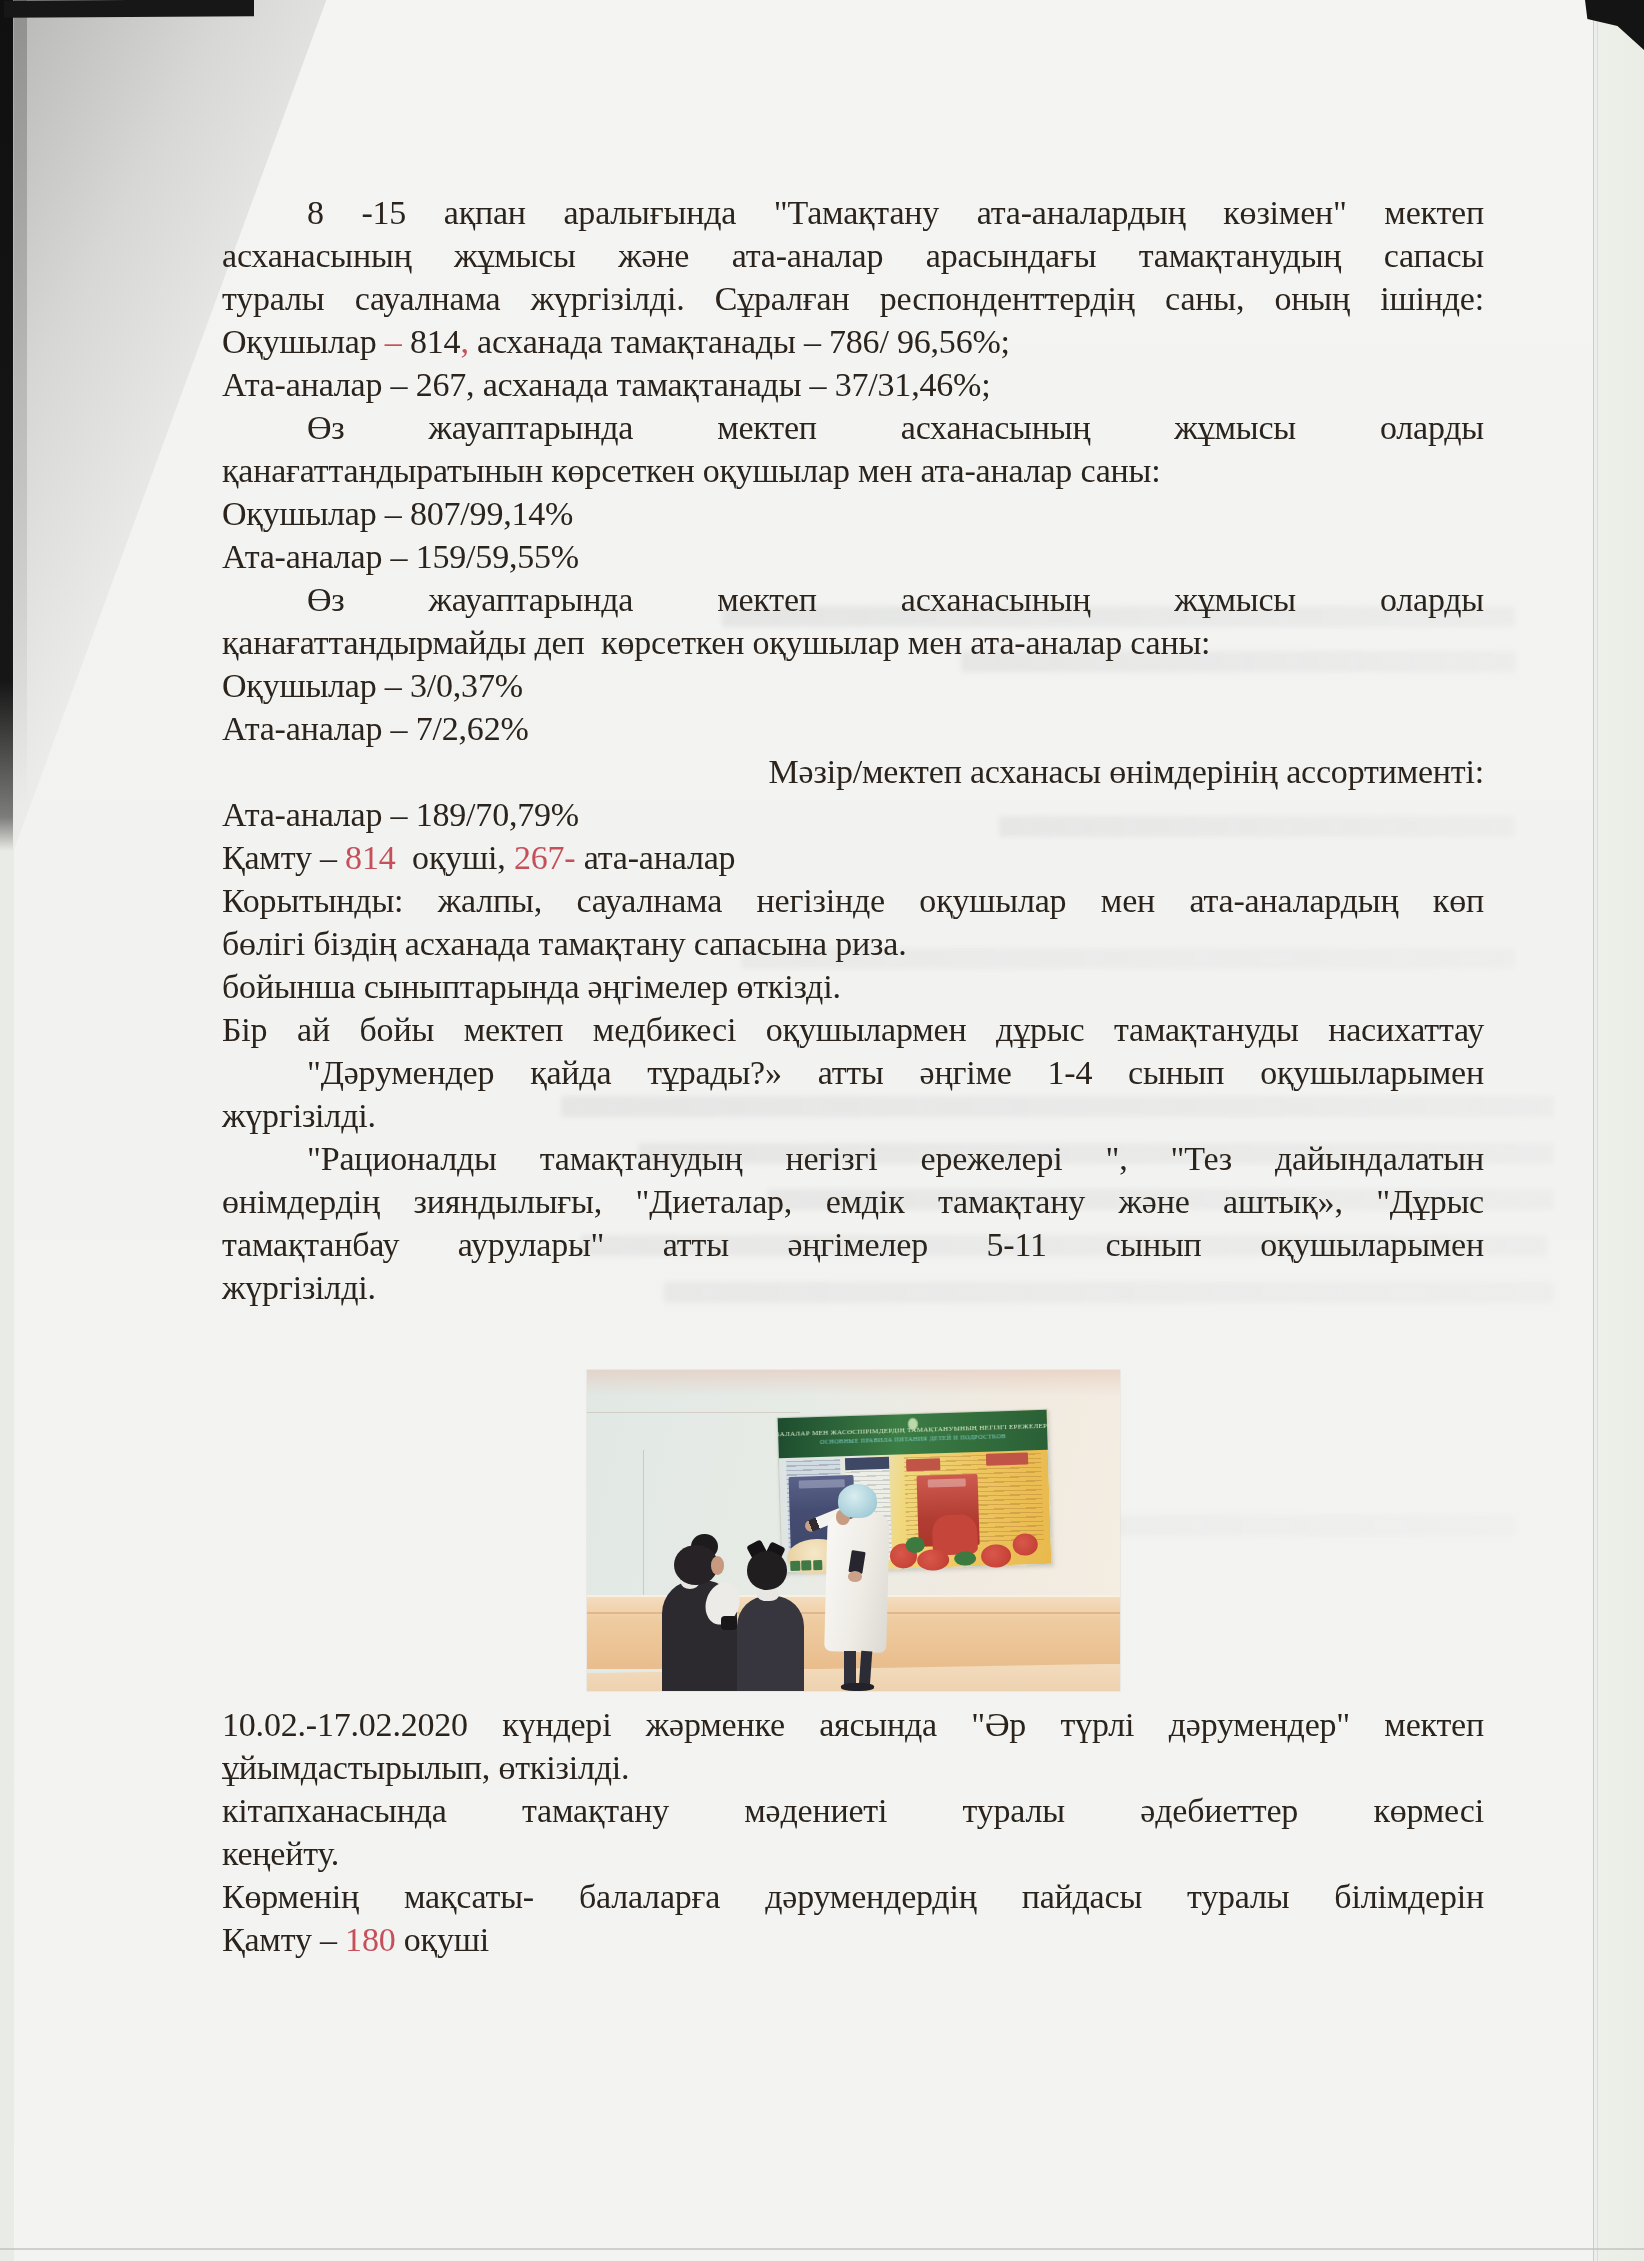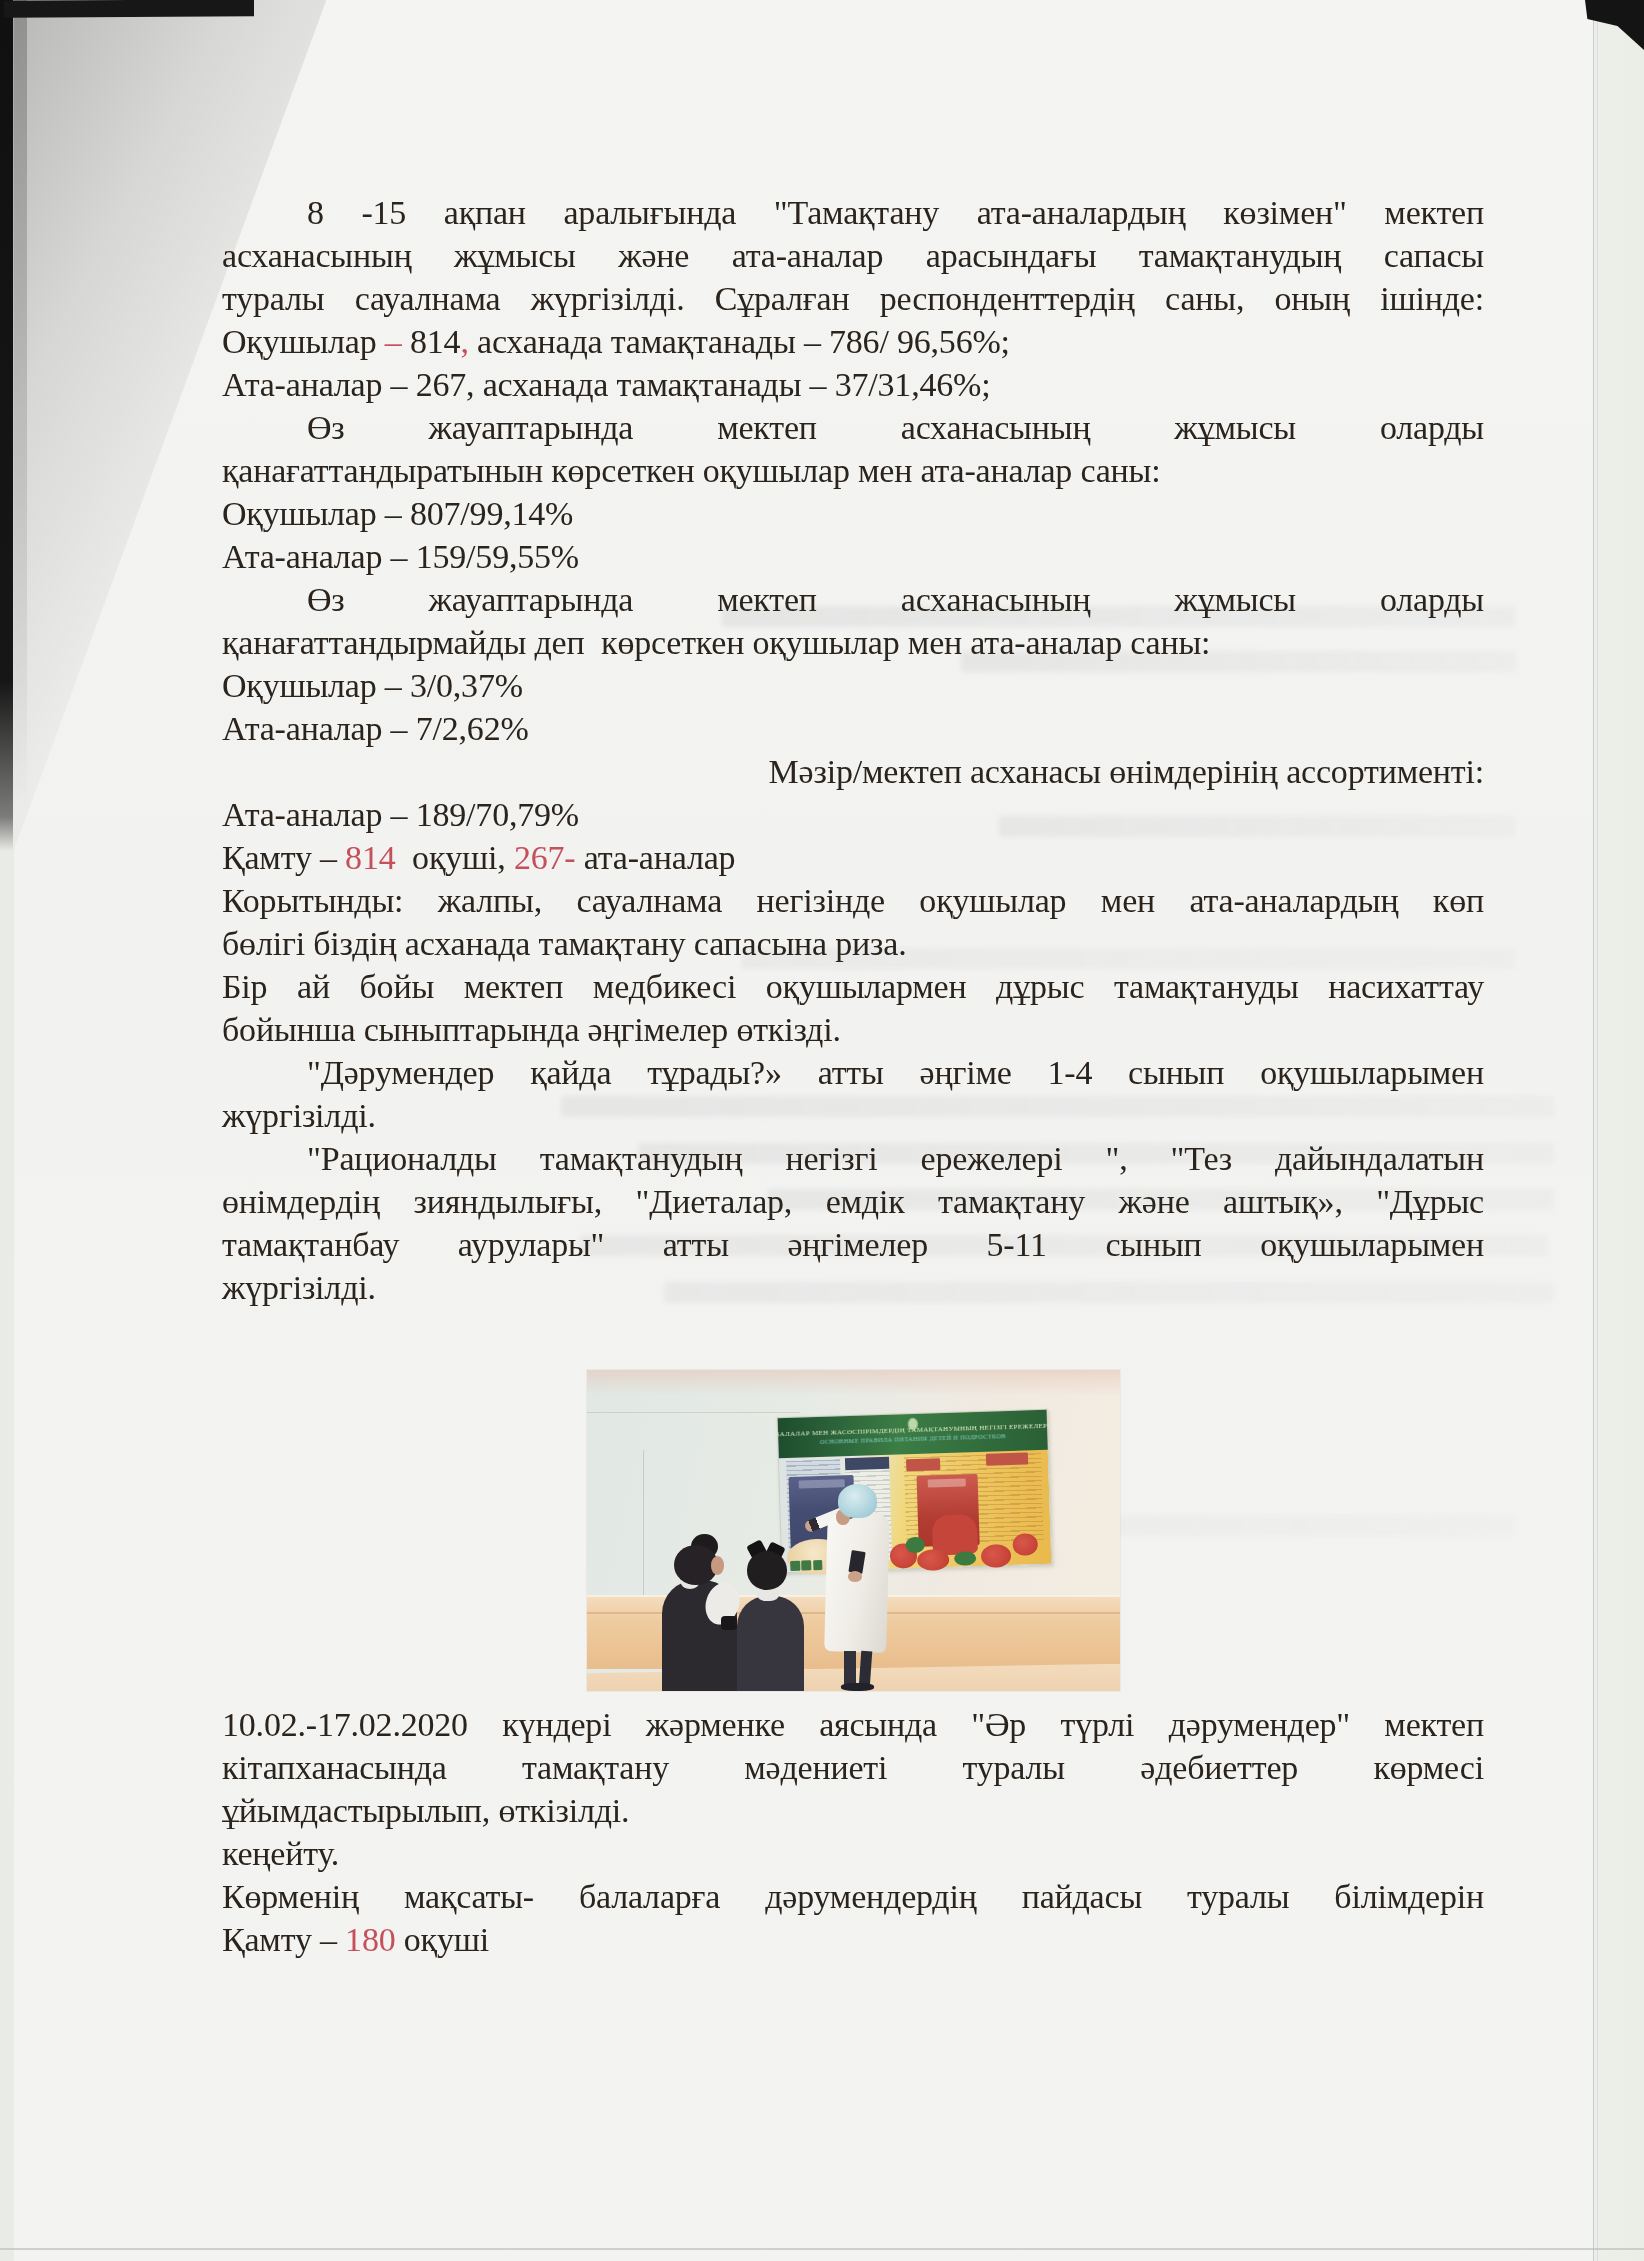--- a/index.html
+++ b/index.html
@@ -181,33 +181,33 @@
     <div class="dline l"><span>Ата-аналар – 159/59,55%</span></div>
     <div class="dline j ind"><span>Өз жауаптарында мектеп асханасының жұмысы оларды</span></div>
     <div class="dline l"><span>қанағаттандырмайды деп  көрсеткен оқушылар мен ата-аналар саны:</span></div>
     <div class="dline l"><span>Оқушылар – 3/0,37%</span></div>
     <div class="dline l"><span>Ата-аналар – 7/2,62%</span></div>
     <div class="dline l ind"><span>Мәзір/мектеп асханасы өнімдерінің ассортименті:</span></div>
     <div class="dline l"><span>Ата-аналар – 189/70,79%</span></div>
     <div class="dline l"><span>Қамту – </span><span class="red">814</span><span>  оқуші, </span><span class="red">267-</span><span> ата-аналар</span></div>
     <div class="dline j"><span>Корытынды: жалпы, сауалнама негізінде оқушылар мен ата-аналардың көп</span></div>
     <div class="dline l"><span>бөлігі біздің асханада тамақтану сапасына риза.</span></div>
+    <div class="dline l"><span>бойынша сыныптарында әңгімелер өткізді.</span></div>
     <div class="dline j"><span>Бір ай бойы мектеп медбикесі оқушылармен дұрыс тамақтануды насихаттау</span></div>
-    <div class="dline l"><span>бойынша сыныптарында әңгімелер өткізді.</span></div>
     <div class="dline j ind"><span>"Дәрумендер  қайда тұрады?» атты әңгіме 1-4 сынып оқушыларымен</span></div>
     <div class="dline l"><span>жүргізілді.</span></div>
     <div class="dline j ind"><span>"Рационалды тамақтанудың негізгі ережелері ", "Тез дайындалатын</span></div>
     <div class="dline j"><span>өнімдердің зияндылығы, "Диеталар, емдік тамақтану және аштық», "Дұрыс</span></div>
     <div class="dline j"><span>тамақтанбау аурулары" атты әңгімелер  5-11 сынып оқушыларымен</span></div>
     <div class="dline l"><span>жүргізілді.</span></div>
   </div>
 <div id="block-b" class="txt">
     <div class="dline j"><span>10.02.-17.02.2020  күндері жәрменке аясында  "Әр түрлі дәрумендер" мектеп</span></div>
+    <div class="dline l"><span>ұйымдастырылып, өткізілді.</span></div>
     <div class="dline j"><span>кітапханасында тамақтану мәдениеті туралы әдебиеттер көрмесі</span></div>
-    <div class="dline l"><span>ұйымдастырылып, өткізілді.</span></div>
     <div class="dline l"><span>кеңейту.</span></div>
     <div class="dline j"><span>Көрменің мақсаты- балаларға  дәрумендердің пайдасы туралы білімдерін</span></div>
     <div class="dline l"><span>Қамту – </span><span class="red">180</span><span> оқуші</span></div>
   </div>
 
 <div class="photo">
   <div class="ph-wall"></div>
   <div class="ph-topband"></div>
   <div class="ph-rail"></div>
   <div class="ph-door"></div>

